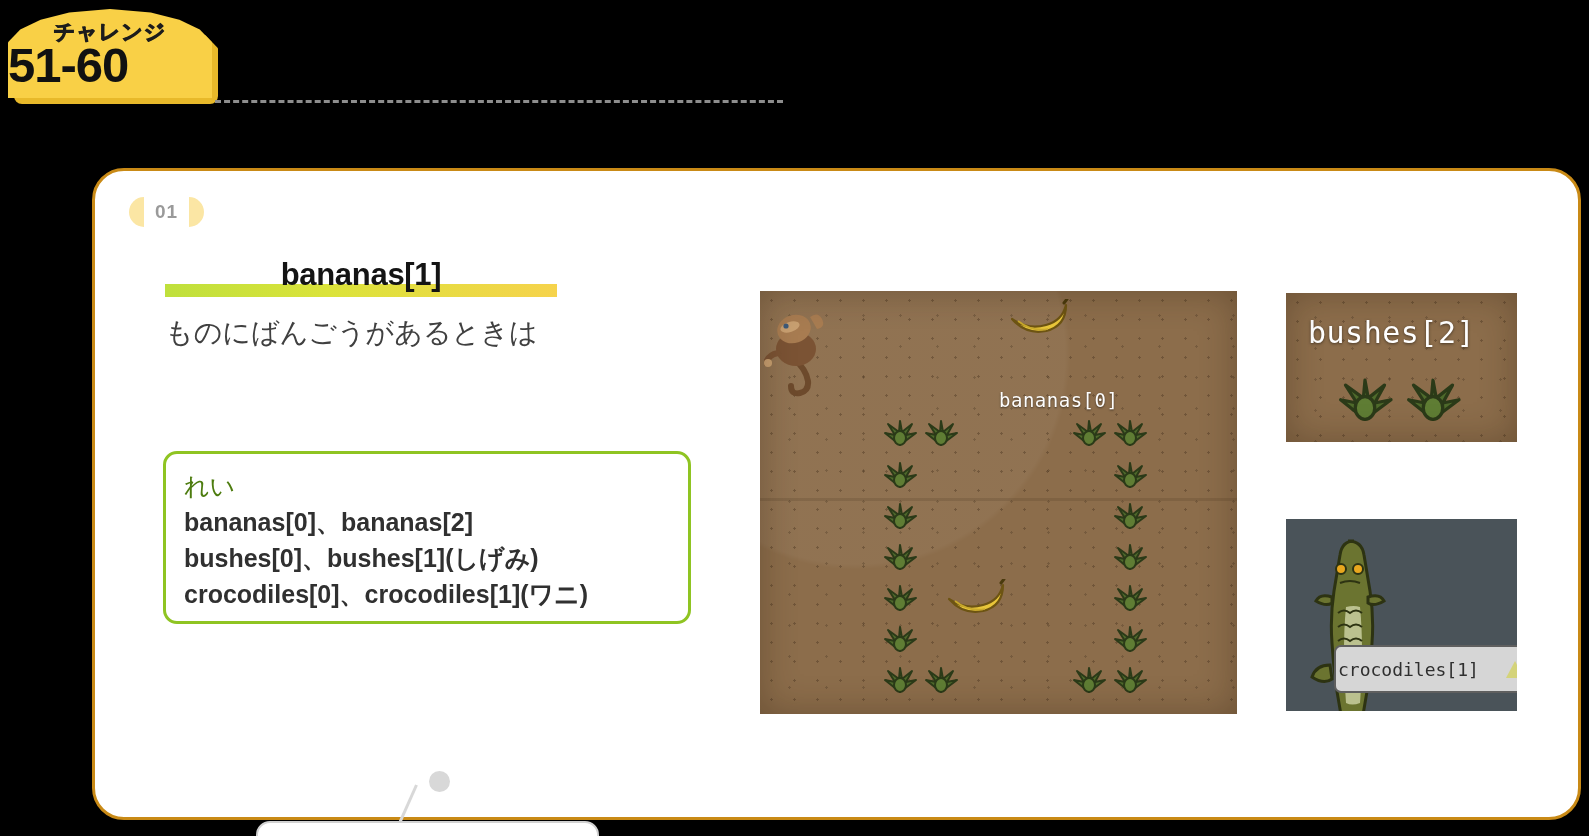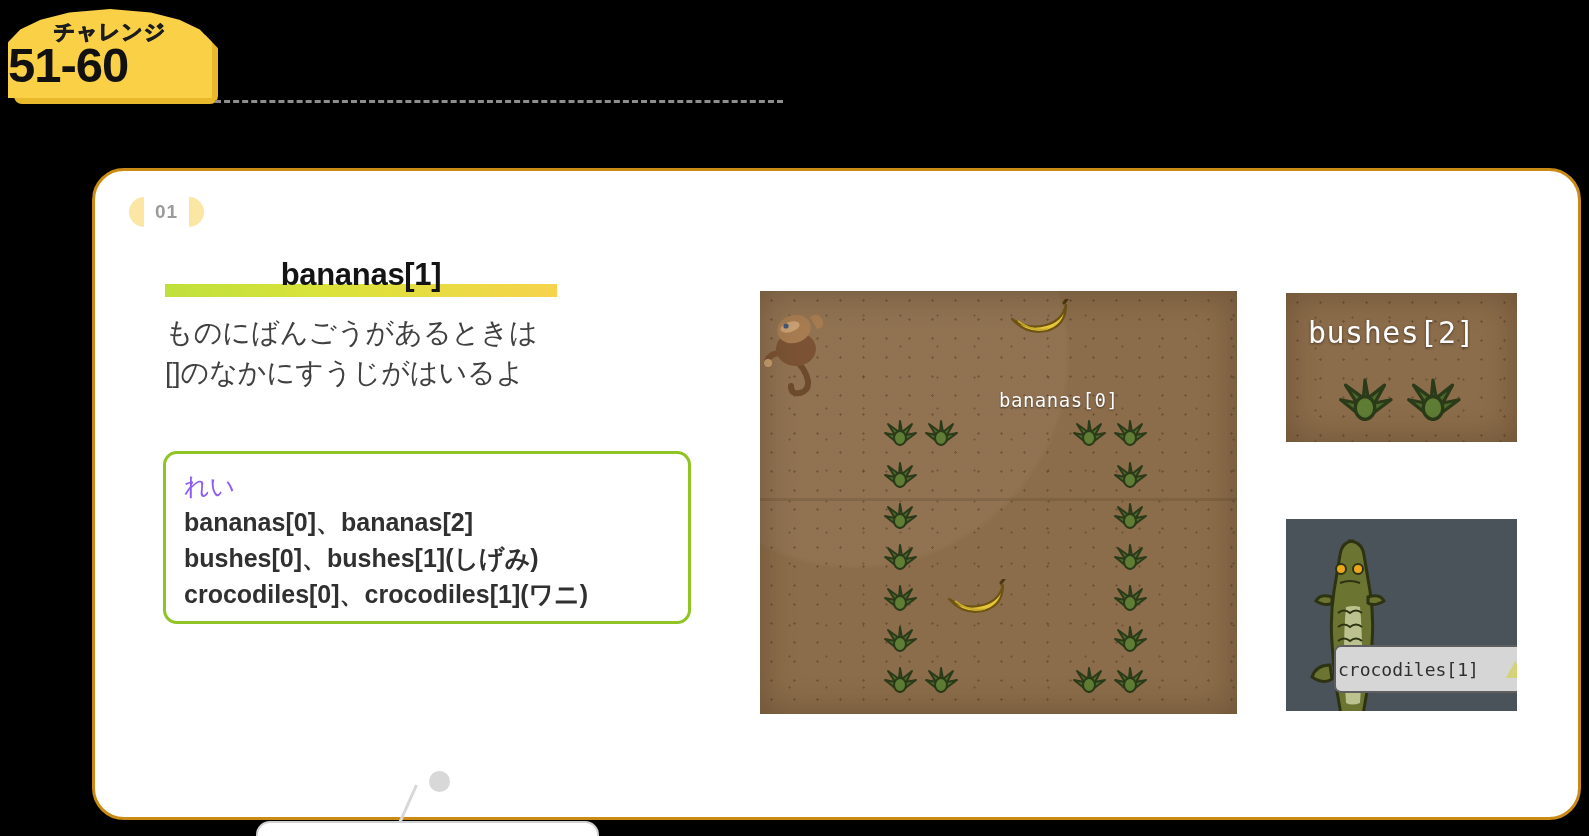--- a/index.html
+++ b/index.html
@@ -106,21 +106,21 @@
     border: 3px solid #8fc422;
     border-radius: 14px;
     background: #ffffff;
     padding: 14px 18px 0 18px;
   }
   .example-box .ex-line {
     font-size: 25px; line-height: 36px;
     font-weight: bold; color: #303030;
     white-space: pre;
   }
-  .example-box .ex-line.first { font-weight: normal; color: #8b5cf6; }
+  .example-box .ex-line.first { font-weight: normal; color: #4d7c0f; }
 
   
   .connector-dot {
     position: absolute; left: 334px; top: 600px;
     width: 21px; height: 21px; border-radius: 50%;
     background: #d8d8d8;
   }
   .connector-line {
     position: absolute; left: 320px; top: 614px;
     width: 3px; height: 48px;
@@ -248,21 +248,20 @@
       <div class="cap right"></div>
     </div>
 
     <div class="left-col">
       <div class="title-wrap">
         <div class="title-underline"></div>
         <div class="title-text">bananas[1]</div>
       </div>
       <div class="lead">
         <div>ものにばんごうがあるときは</div>
-        <div>[]のなかにすうじがはいるよ</div>
       </div>
     </div>
 
     <div class="example-box">
       <div class="ex-line first">れい</div>
       <div class="ex-line">bananas[0]、bananas[2]</div>
       <div class="ex-line">bushes[0]、bushes[1](しげみ)</div>
       <div class="ex-line">crocodiles[0]、crocodiles[1](ワニ)</div>
     </div>
 

